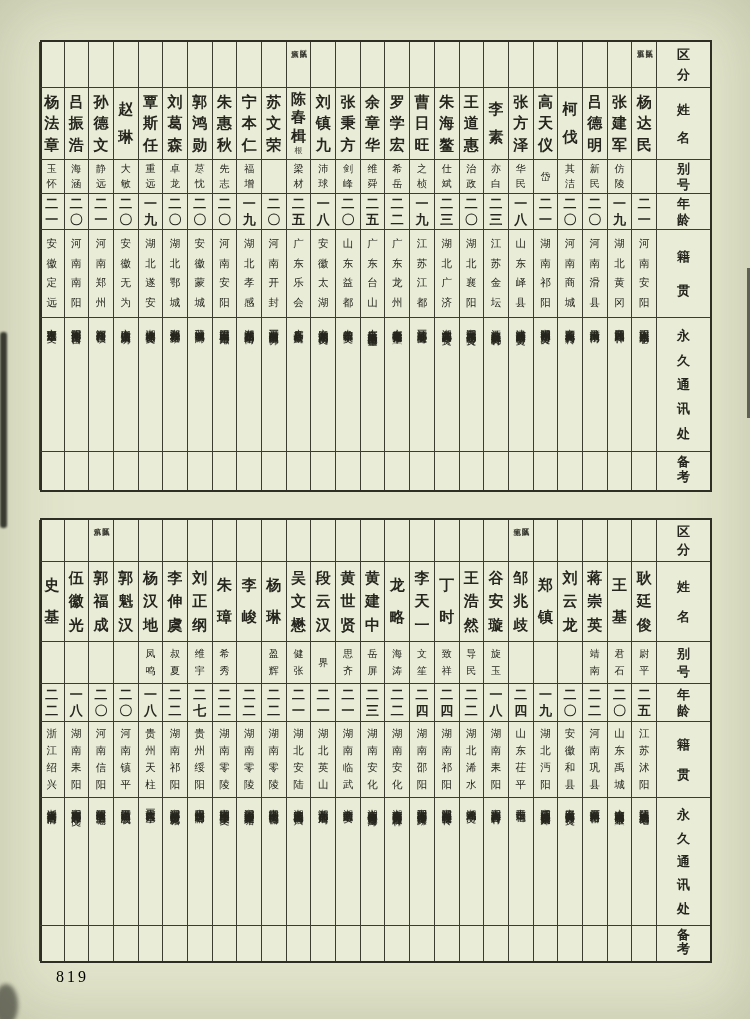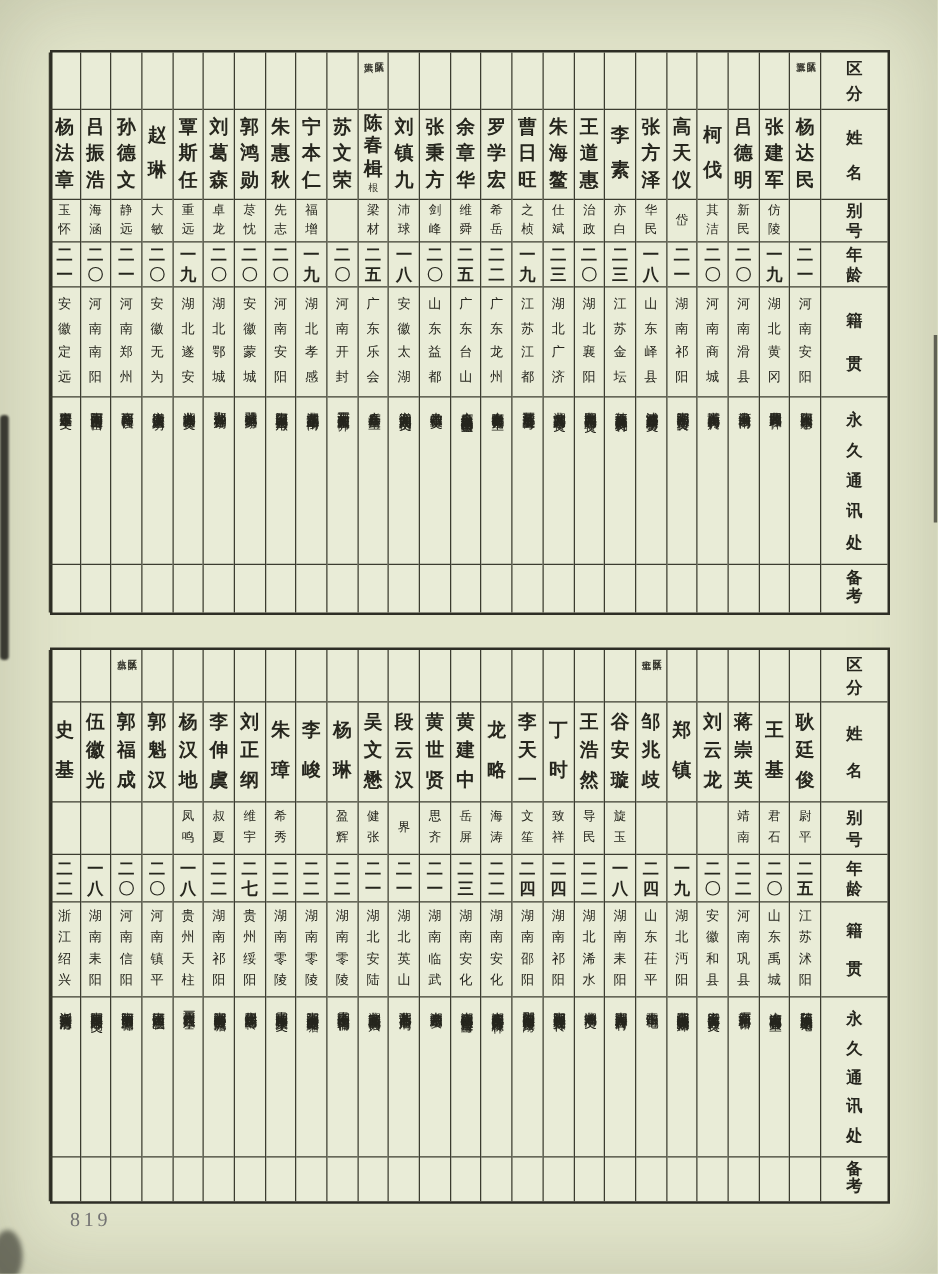--- a/index.html
+++ b/index.html
@@ -51,21 +51,21 @@
   .vaddr{
     writing-mode:vertical-rl;text-orientation:upright;
     font-size:10px;line-height:11px;letter-spacing:.5px;
     padding-top:3px;max-height:calc(100% - 4px);
   }
   .vdiv{
     writing-mode:vertical-rl;text-orientation:upright;
     font-size:7.5px;line-height:8.5px;white-space:pre-line;
     padding-top:2px;color:#2c2c24;
   }
-  .page-number{position:absolute;left:56px;top:968px;font-size:16px;letter-spacing:3px;color:#737373}
+  .page-number{position:absolute;left:56px;top:968px;font-size:16px;letter-spacing:3px;color:#000000}
   
   .artifact{position:absolute;pointer-events:none}
   .a-left-streak{left:0;top:332px;width:7px;height:196px;background:#141410;opacity:.8;filter:blur(1px);border-radius:3px}
   .a-corner-blob{left:-6px;top:984px;width:24px;height:42px;background:#1c1c16;opacity:.55;filter:blur(2px);border-radius:50%}
   .a-right-sliver{right:0;top:268px;width:3px;height:150px;background:#141410;opacity:.6;filter:blur(.5px)}
 </style>
 </head>
 <body>
 
 <div class="sheet-shadow"></div>

